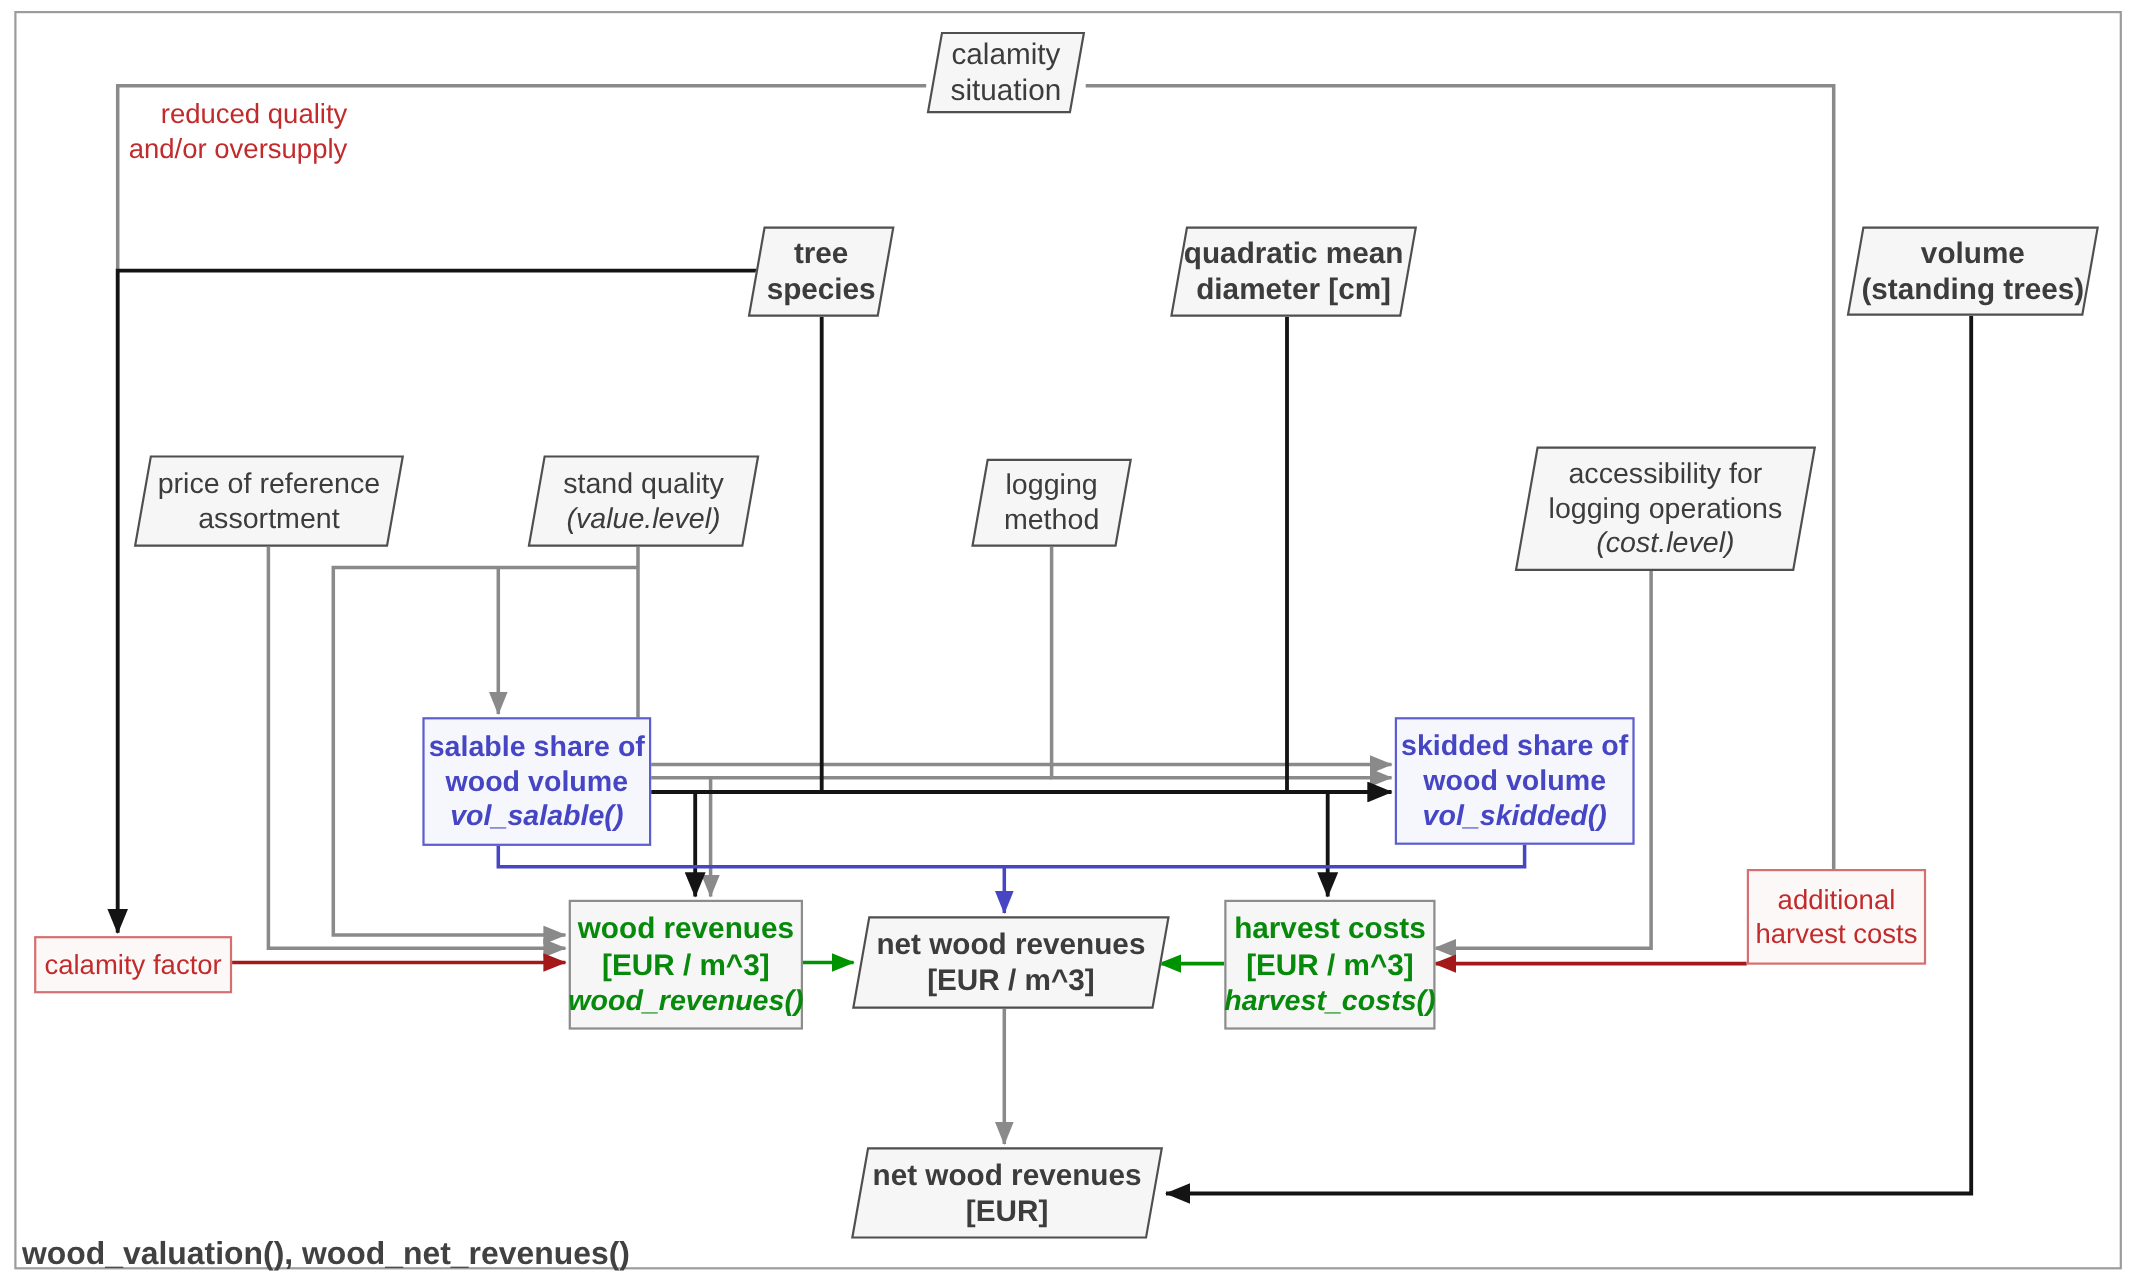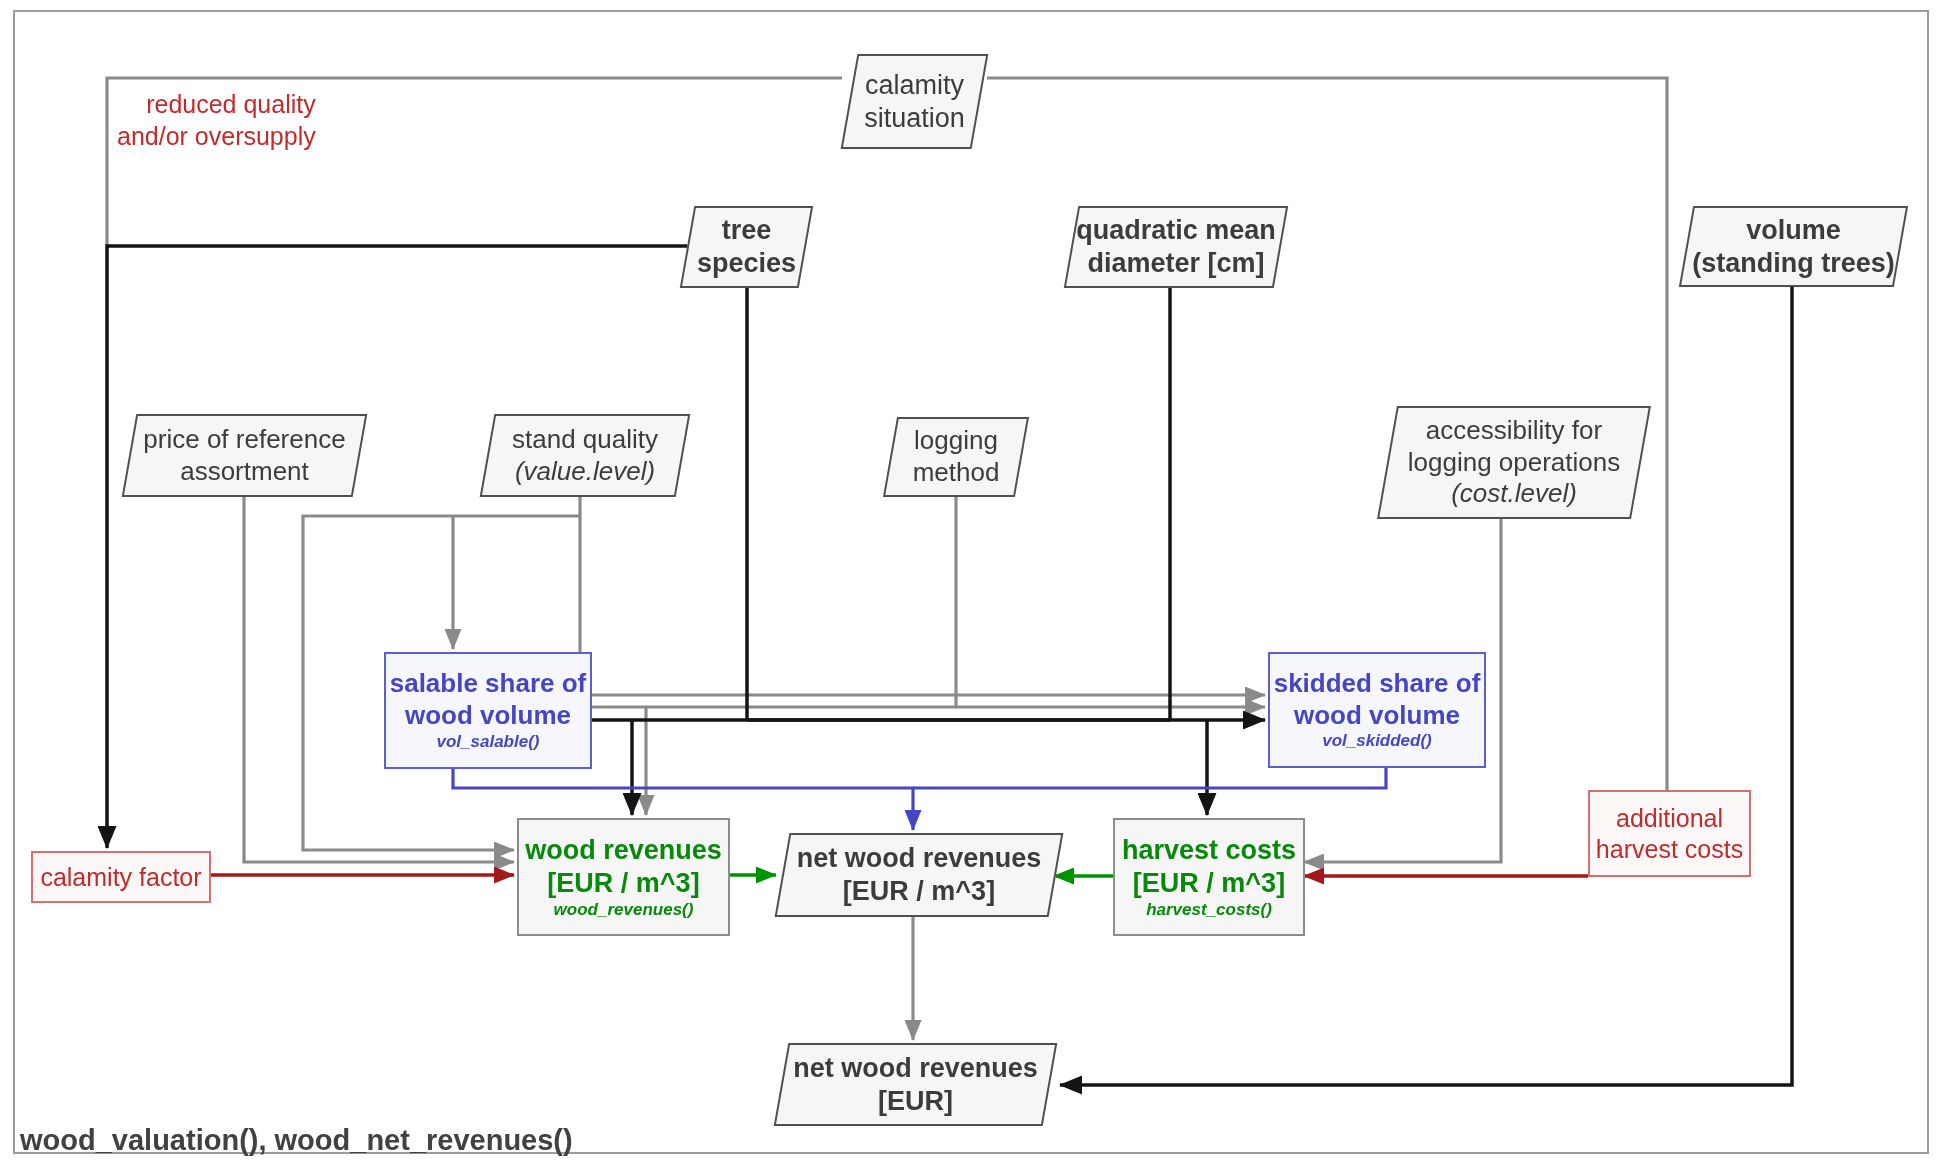--- a/index.html
+++ b/index.html
@@ -18,21 +18,21 @@
         align-items:center;text-align:center;line-height:1.22;}
   .para .bg{position:absolute;inset:0;background:var(--boxfill);
         border:2px solid var(--border);transform:skewX(-10deg);}
   .para .txt{position:relative;width:100%;}
   .rect{background:var(--boxfill);border:2px solid var(--rectborder);}
   .bluebox{background:var(--bluefill);border:2px solid var(--blueborder);color:var(--blue);font-weight:bold;}
   .redbox{background:var(--redfill);border:2px solid var(--redborder);color:var(--redtext);}
   .greentext{color:var(--greentext);font-weight:bold;}
   .bold{font-weight:bold;}
   .fs26{font-size:26px;} .fs27{font-size:27px;} .fs25{font-size:25px;}
-  .fn{font-style:italic;font-size:17px;}
+  .fn{font-style:italic;font-size:26px;}
   .it{font-style:italic;}
   .ln{white-space:nowrap;}
   #red-note{position:absolute;left:117px;top:88px;font-size:25px;line-height:1.28;
             color:var(--redtext);text-align:right;}
   #caption{position:absolute;left:20px;top:1124px;font-size:29px;font-weight:bold;
            color:#414141;}
 </style>
 </head>
 <body>
 
@@ -87,21 +87,21 @@
 
     <polyline points="726,875 776,875" fill="none" stroke="#009300" stroke-width="3.4" marker-end="url(#mGreen)"></polyline>
     <polyline points="1113,876 1054,876" fill="none" stroke="#009300" stroke-width="3.4" marker-end="url(#mGreen)"></polyline>
   </svg>
 
   <div id="red-note">
     <div class="ln">reduced quality</div>
     <div class="ln">and/or oversupply</div>
   </div>
 
-  <div class="node para fs27" style="left:849px;top:54px;width:131px;height:95px;">
+  <div class="node para fs27" style="left:849px;top:29px;width:131px;height:74px;">
     <div class="bg"></div>
     <div class="txt">
       <div class="ln">calamity</div>
       <div class="ln">situation</div>
     </div>
   </div>
 
   <div class="node para fs27 bold" style="left:687px;top:206px;width:119px;height:82px;">
     <div class="bg"></div>
     <div class="txt">

